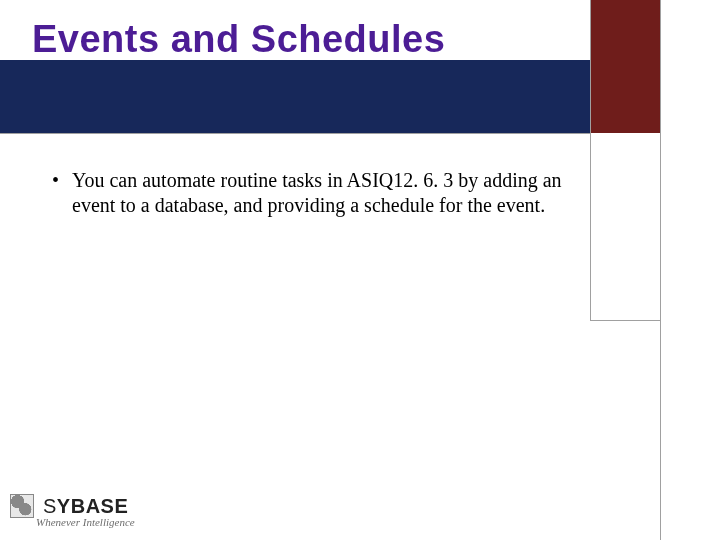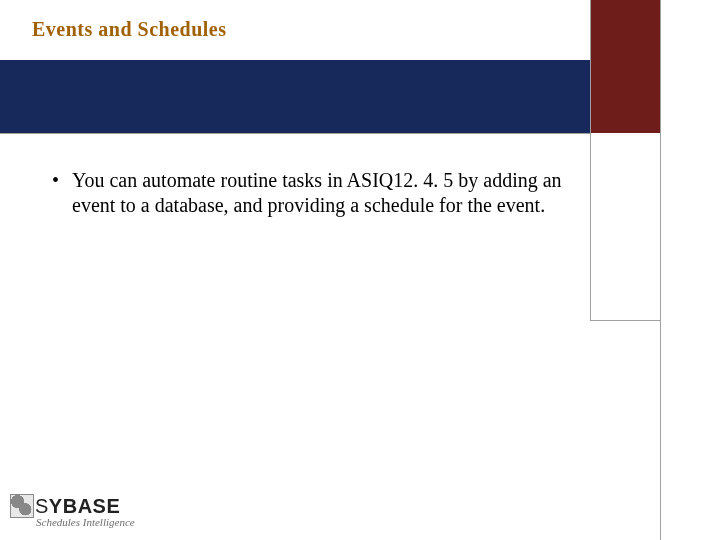--- a/index.html
+++ b/index.html
@@ -20,25 +20,25 @@
   }
   .header-band{
     position:absolute;
     left:0;top:60px;
     width:720px;height:73px;
     background:#17285a;           
   }
   .header-title{
     position:absolute;
     left:32px;top:18px;
-    font-family:Liberation Serif, serif;
+    font-family:Liberation Sans, sans-serif;
     font-weight:bold;
-    font-size:20px;
+    font-size:38px;
     letter-spacing:0.5px;
-    color:#a16207;
+    color:#4c1d95;
   }
 
   
   .hline{
     position:absolute;
     background:#a0a0a0;
     height:1px;
   }
 
   
@@ -66,21 +66,21 @@
     left:4px;top:0;
     font-size:20px;
   }
 
   
   .logo-wrap{
     position:absolute;
     left:10px;bottom:12px;
   }
   .logo-row{
-    display:flex;align-items:center;gap:1px;
+    display:flex;align-items:center;gap:9px;
   }
   .logo-glyph{
     width:22px;height:22px;
     background:
       radial-gradient(circle at 30% 30%,#888 0 30%,transparent 31%),
       radial-gradient(circle at 65% 65%,#888 0 30%,transparent 31%),
       #e8e8e8;
     border:1px solid #888;
   }
   .logo-word{
@@ -115,25 +115,25 @@
 <div class="rc-maroon" style="left:590px;top:60px;width:70px;height:73px;"></div>
 <div class="rc-white" style="left:660px;top:60px;width:60px;height:73px;"></div>
 <div class="rc-white" style="left:590px;top:133px;width:70px;height:187px;"></div>
 <div class="rc-white" style="left:660px;top:133px;width:60px;height:407px;"></div>
 
 <div style="position:absolute;left:590px;top:0;width:1px;height:320px;background:#a0a0a0;"></div>
 <div style="position:absolute;left:660px;top:0;width:1px;height:540px;background:#a0a0a0;"></div>
 
 <div class="content">
   <ul>
-    <li>You can automate routine tasks in ASIQ12. 4. 5 by adding an event to a database, and providing a schedule for the event.</li>
+    <li>You can automate routine tasks in ASIQ12. 6. 3 by adding an event to a database, and providing a schedule for the event.</li>
   </ul>
 </div>
 
 <div class="logo-wrap">
   <div class="logo-row">
     <div class="logo-glyph"></div>
     <div class="logo-word">
       <span class="thin">S</span><span class="heavy">YBASE</span>
     </div>
   </div>
-  <div class="logo-tag">Schedules Intelligence</div>
+  <div class="logo-tag">Whenever Intelligence</div>
 </div>
 
 </body></html>

